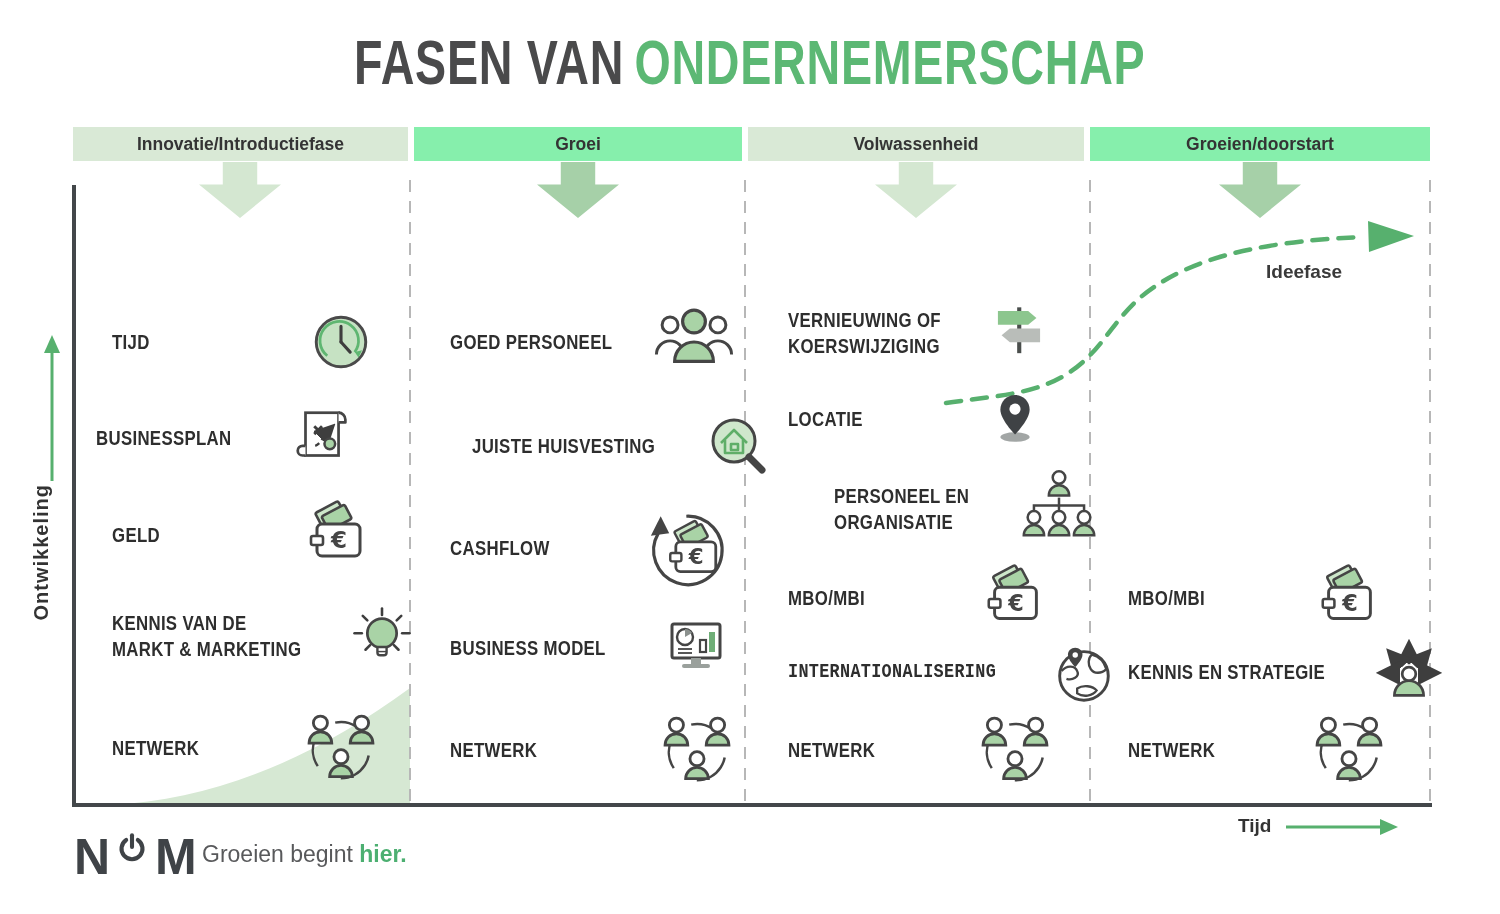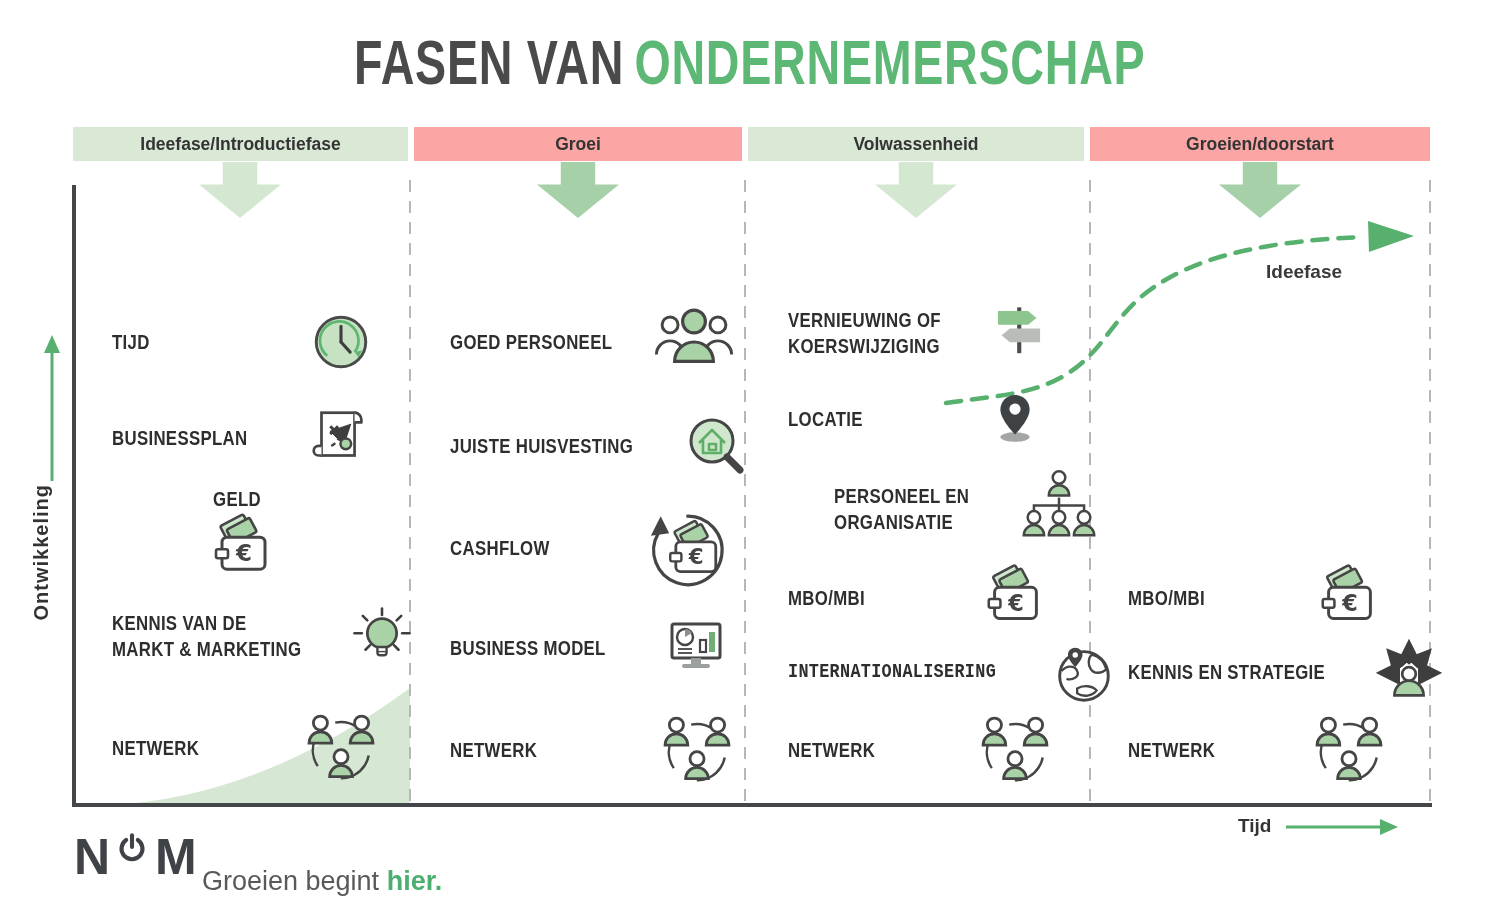--- a/index.html
+++ b/index.html
@@ -8,21 +8,21 @@
   
   .title-wrap{position:absolute;top:26px;left:0;width:1500px;text-align:center;white-space:nowrap;}
   .title-inner{display:inline-block;font-size:63px;font-weight:bold;letter-spacing:1px;
                transform:scaleX(0.74);transform-origin:center;}
   .title-dark{color:#4a4a4b;margin-right:14px;}
   .title-green{color:#5cb874;}
   
   .band{position:absolute;top:127px;height:34px;display:flex;align-items:center;justify-content:center;
         font-size:17.5px;font-weight:bold;color:#343434;}
   .band.light{background:#d9e9d6;}
-  .band.medium{background:#fca5a5;}
+  .band.medium{background:#86efac;}
   
   .downarrow{position:absolute;top:162px;width:82px;height:56px;
              clip-path:polygon(29% 0,71% 0,71% 40%,100% 40%,50% 100%,0 40%,29% 40%);}
   .downarrow.light{background:#d4e7d1;}
   .downarrow.medium{background:#a6d0a8;}
   
   .y-axis{position:absolute;left:72px;top:185px;width:4px;height:620px;background:#43474a;}
   .x-axis{position:absolute;left:72px;top:803px;width:1360px;height:4px;background:#43474a;}
   
   .divider{position:absolute;top:180px;height:623px;width:2px;
@@ -39,21 +39,21 @@
   
   .y-label{position:absolute;left:30px;top:484px;writing-mode:vertical-rl;transform:rotate(180deg);
            font-weight:bold;font-size:20px;letter-spacing:1px;color:#333;}
   .x-label{position:absolute;left:1238px;top:815px;font-weight:bold;font-size:19px;color:#333;}
   .innov-label{position:absolute;left:1266px;top:261px;font-weight:bold;font-size:19px;color:#3a3a3a;}
   .axis-arrow{position:absolute;}
   
   .logo{position:absolute;left:74px;top:828px;display:flex;align-items:center;}
   .logo-letter{font-size:50px;font-weight:bold;color:#3f4347;letter-spacing:-1px;}
   .logo-power{margin:0 2px 6px 2px;}
-  .tagline{position:absolute;left:202px;top:866px;font-size:27px;color:#58595b;}
+  .tagline{position:absolute;left:202px;top:841px;font-size:23px;color:#58595b;}
   .tagline .hier{color:#4caf71;font-weight:bold;}
 </style>
 </head>
 <body>
 
 <div id="canvas">
 
   <svg width="0" height="0" style="position:absolute" aria-hidden="true">
     <defs>
       <marker id="ah" markerWidth="9" markerHeight="9" refX="5" refY="4.5" orient="auto">
@@ -185,21 +185,21 @@
         <path d="M26,12 A18,18 0 1 0 46,12" fill="none" stroke="#3f4347" stroke-width="7" stroke-linecap="round"></path>
         <line x1="36" y1="4" x2="36" y2="24" stroke="#3f4347" stroke-width="7" stroke-linecap="round"></line>
       </g>
     </defs>
   </svg>
 
   <div class="title-wrap">
     <span class="title-inner"><span class="title-dark">FASEN VAN</span><span class="title-green">ONDERNEMERSCHAP</span></span>
   </div>
 
-  <div class="band light" style="left:73px;width:335px;">Ideefase/Introductiefase</div>
+  <div class="band light" style="left:73px;width:335px;">Innovatie/Introductiefase</div>
   <div class="band medium" style="left:414px;width:328px;">Groei</div>
   <div class="band light" style="left:748px;width:336px;">Volwassenheid</div>
   <div class="band medium" style="left:1090px;width:340px;">Groeien/doorstart</div>
 
   <div class="downarrow light" style="left:199px;"></div>
   <div class="downarrow medium" style="left:537px;"></div>
   <div class="downarrow light" style="left:875px;"></div>
   <div class="downarrow medium" style="left:1219px;"></div>
 
   <svg class="curve-svg" viewBox="0 0 1360 645" preserveAspectRatio="none">
@@ -252,30 +252,30 @@
 
   <div class="row" style="top:342px;left:112px;width:262px;">
     <div class="lbl">
         <div>TIJD</div>
         <div></div>
       </div>
     <svg class="icn" viewBox="0 0 72 72" width="66" height="66">
         <use href="#icon-clock"></use>
       </svg>
   </div>
-  <div class="row" style="top:438px;left:112px;width:262px;">
+  <div class="row" style="top:438px;left:96px;width:262px;">
     <div class="lbl">
         <div>BUSINESSPLAN</div>
         <div></div>
       </div>
     <svg class="icn" viewBox="0 0 72 72" width="70" height="70">
         <use href="#icon-scroll"></use>
       </svg>
   </div>
-  <div class="row" style="top:535px;left:112px;width:262px;flex-direction:column;">
+  <div class="row" style="top:535px;left:112px;width:262px;">
     <div class="lbl">
         <div>GELD</div>
         <div></div>
       </div>
     <svg class="icn" viewBox="0 0 72 72" width="72" height="72">
         <use href="#icon-wallet"></use>
       </svg>
   </div>
   <div class="row" style="top:636px;left:112px;width:262px;">
     <div class="lbl">
@@ -298,21 +298,21 @@
 
   <div class="row" style="top:342px;left:450px;width:282px;">
     <div class="lbl">
         <div>GOED PERSONEEL</div>
         <div></div>
       </div>
     <svg class="icn" viewBox="0 0 72 72" width="82" height="82">
         <use href="#icon-team"></use>
       </svg>
   </div>
-  <div class="row" style="top:446px;left:450px;width:282px;">
+  <div class="row" style="top:446px;left:472px;width:282px;">
     <div class="lbl">
         <div>JUISTE HUISVESTING</div>
         <div></div>
       </div>
     <svg class="icn" viewBox="0 0 72 72" width="72" height="72">
         <use href="#icon-magnifier-house"></use>
       </svg>
   </div>
   <div class="row" style="top:548px;left:450px;width:284px;">
     <div class="lbl">

